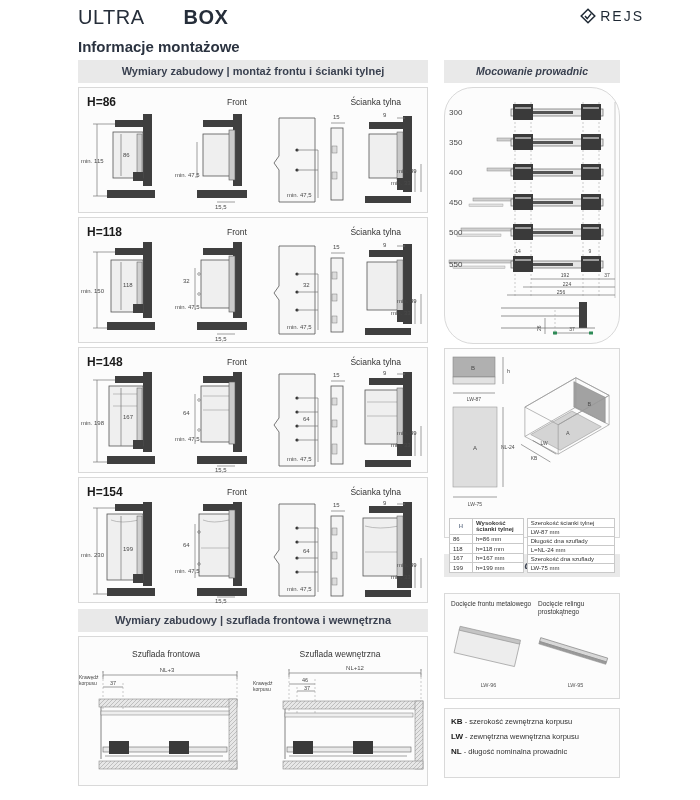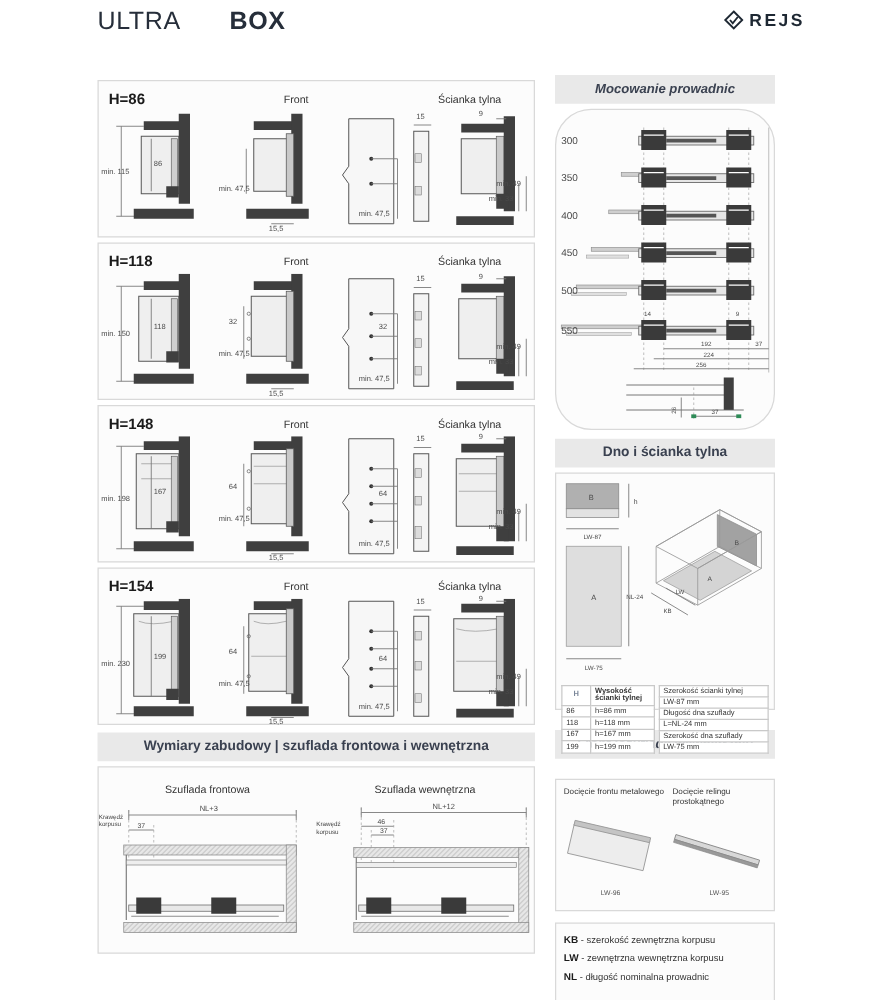--- a/index.html
+++ b/index.html
@@ -3,21 +3,21 @@
 <meta charset="utf-8">
 <style>
   html,body{margin:0;padding:0;background:#fff;}
   .page{position:relative;width:700px;height:800px;background:#fff;overflow:hidden;
         font-family:"Liberation Sans",sans-serif;color:#2b3340;}
   
   .brand{position:absolute;left:78px;top:6px;font-size:20px;color:#262e3a;letter-spacing:.5px;}
   .brand .lt{font-weight:300;}
   .brand .bd{font-weight:800;margin-left:39px;}
   .rejs{position:absolute;right:56px;top:8px;display:flex;align-items:center;gap:4px;color:#1e2833;}
-  .rejs-text{font-weight:700;font-size:14px;letter-spacing:2px;}
+  .rejs-text{font-weight:400;font-size:14px;letter-spacing:2px;}
   .page-title{position:absolute;left:78px;top:38px;font-size:15px;font-weight:800;color:#2b3340;}
   
   .main{position:absolute;left:78px;top:60px;display:flex;gap:16px;}
   .col-l{width:350px;}
   .col-r{width:176px;}
   .sec-h{background:#e9e9e9;color:#3a4150;font-weight:800;text-align:center;
          font-size:11px;line-height:23px;height:23px;white-space:nowrap;overflow:hidden;}
   .sec-h.sm{font-size:10.5px;font-style:italic;}
   .panel{border:1px solid #d9d9d9;background:#fcfcfc;position:relative;box-sizing:border-box;}
   
@@ -76,24 +76,26 @@
   <div class="brand">
     <span class="lt">ULTRA</span><span class="bd">BOX</span>
   </div>
   <div class="rejs">
     <svg width="16" height="16" viewBox="0 0 16 16">
       <path d="M8 1.2 L14.8 8 L8 14.8 L1.2 8 Z" fill="none" stroke="#1e2833" stroke-width="1.5"></path>
       <path d="M5 8 l2.2 2.6 L11.2 5.6" fill="none" stroke="#1e2833" stroke-width="1.5"></path>
     </svg>
     <span class="rejs-text">REJS</span>
   </div>
+  <div class="page-title">Informacje montażowe</div>
 
   <div class="main">
 
   <div class="col-l">
+    <div class="sec-h">Wymiary zabudowy | montaż frontu i ścianki tylnej</div>
 
     <div class="panel row-panel">
       <span class="row-h">H=86</span>
       <span class="lbl-front">Front</span>
       <span class="lbl-back">Ścianka tylna</span>
       <div class="cells">
         <div class="cell c1">
           <svg width="94" height="100" viewBox="0 0 94 100">
             <line class="thin" x1="16" y1="12" x2="16" y2="84"></line>
                 <line class="thin" x1="12" y1="12" x2="34" y2="12"></line>
@@ -572,21 +574,20 @@
           <line class="thin" x1="100" y1="230" x2="100" y2="246"></line>
           <text x="96" y="243" font-size="5" transform="rotate(-90 96 243)">26</text>
           <line class="thin" x1="110" y1="245" x2="146" y2="245"></line>
           <rect x="108" y="243.5" width="4" height="3" fill="#2e8b57"></rect>
               <rect x="144" y="243.5" width="4" height="3" fill="#2e8b57"></rect>
           <text x="127" y="243" font-size="5" text-anchor="middle">37</text>
         </g>
       </svg>
     </div>
 
-    <div class="sec-h" style="margin-top:7px">Dno i ścianka tylna</div>
 
     <div class="panel dno-panel">
       <div class="dno-top">
         <div class="dno-left">
           <svg width="70" height="50" viewBox="0 0 70 50">
             <rect x="4" y="4" width="42" height="20" fill="#b0b0b0" stroke="#888" stroke-width="0.6"></rect>
             <rect x="4" y="24" width="42" height="7" fill="#e2e2e2" stroke="#888" stroke-width="0.6"></rect>
             <text x="24" y="17" font-size="6" text-anchor="middle" fill="#333">B</text>
             <line class="thin" x1="54" y1="4" x2="54" y2="31"></line>
             <text x="58" y="20" font-size="5.5">h</text>

